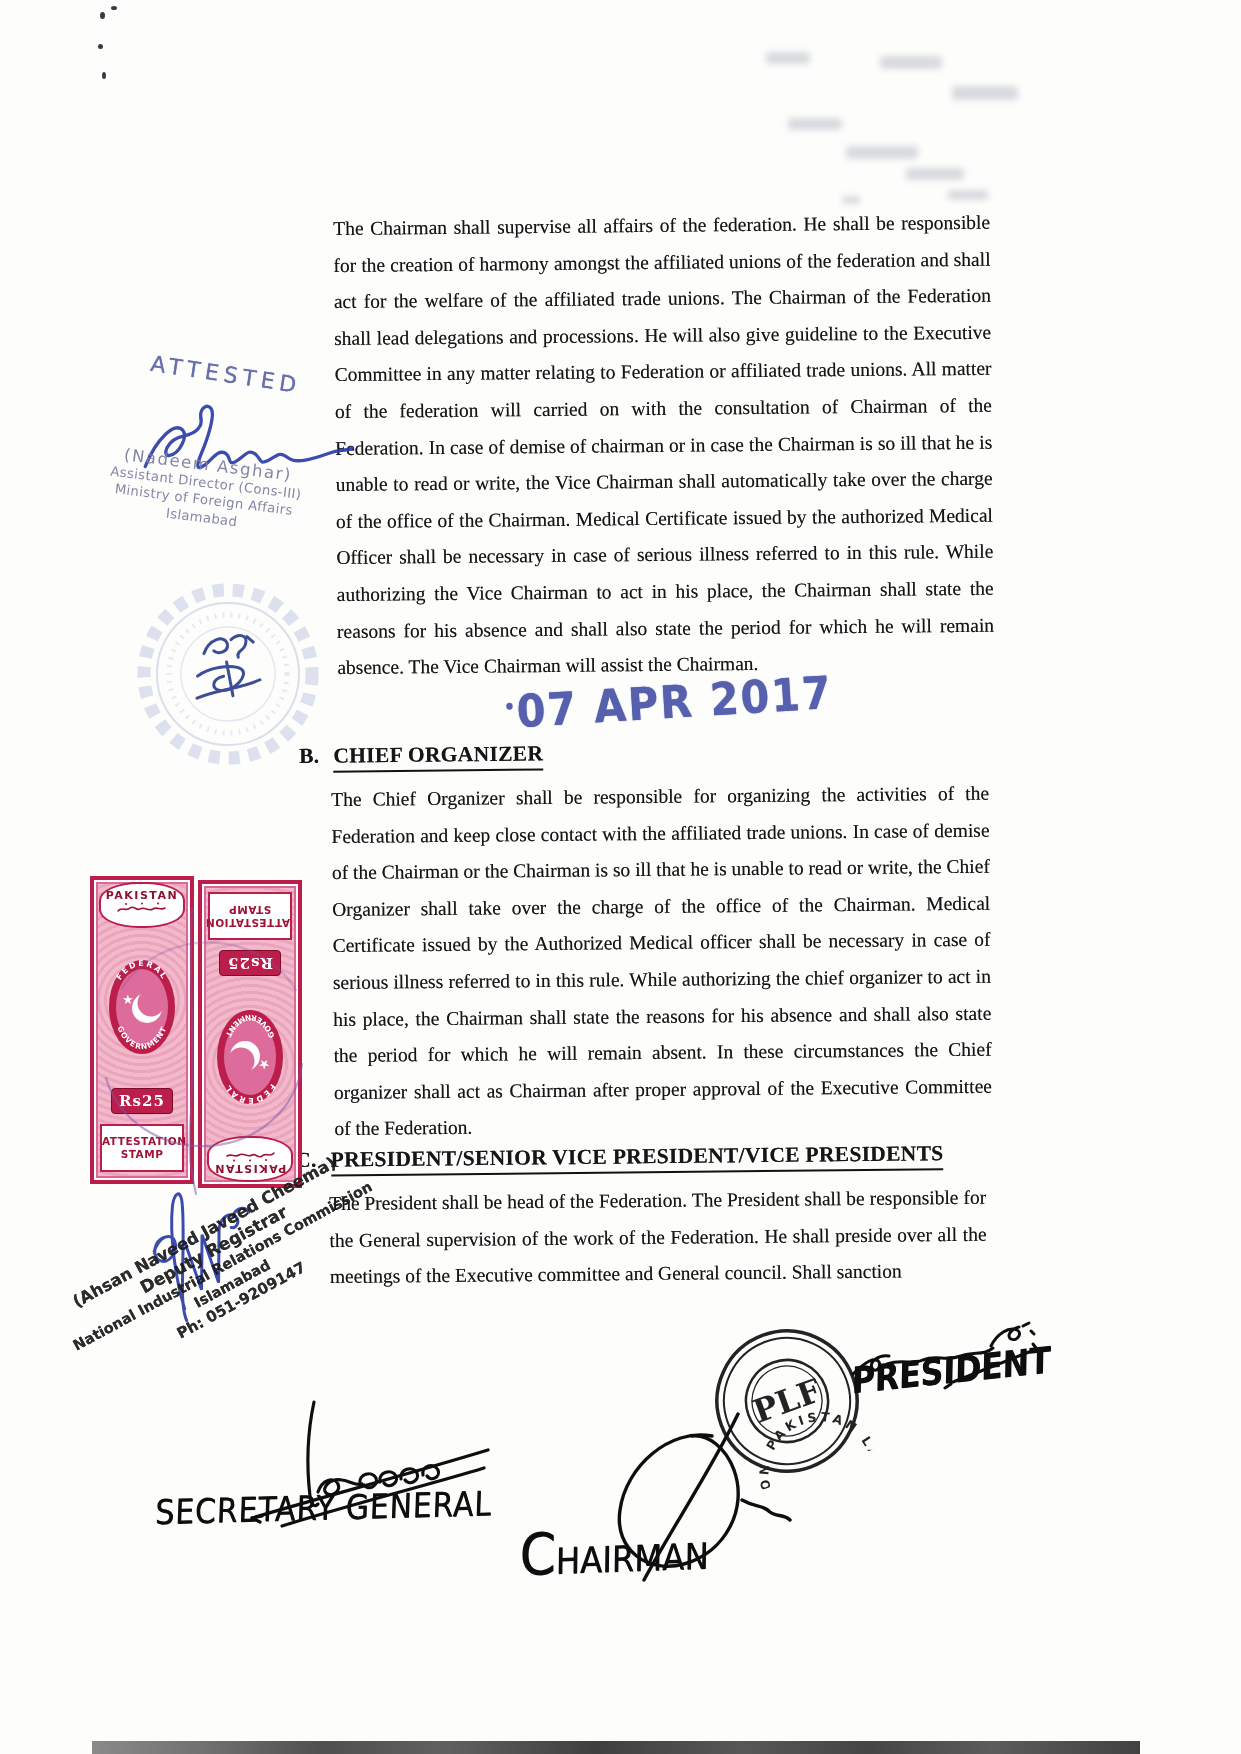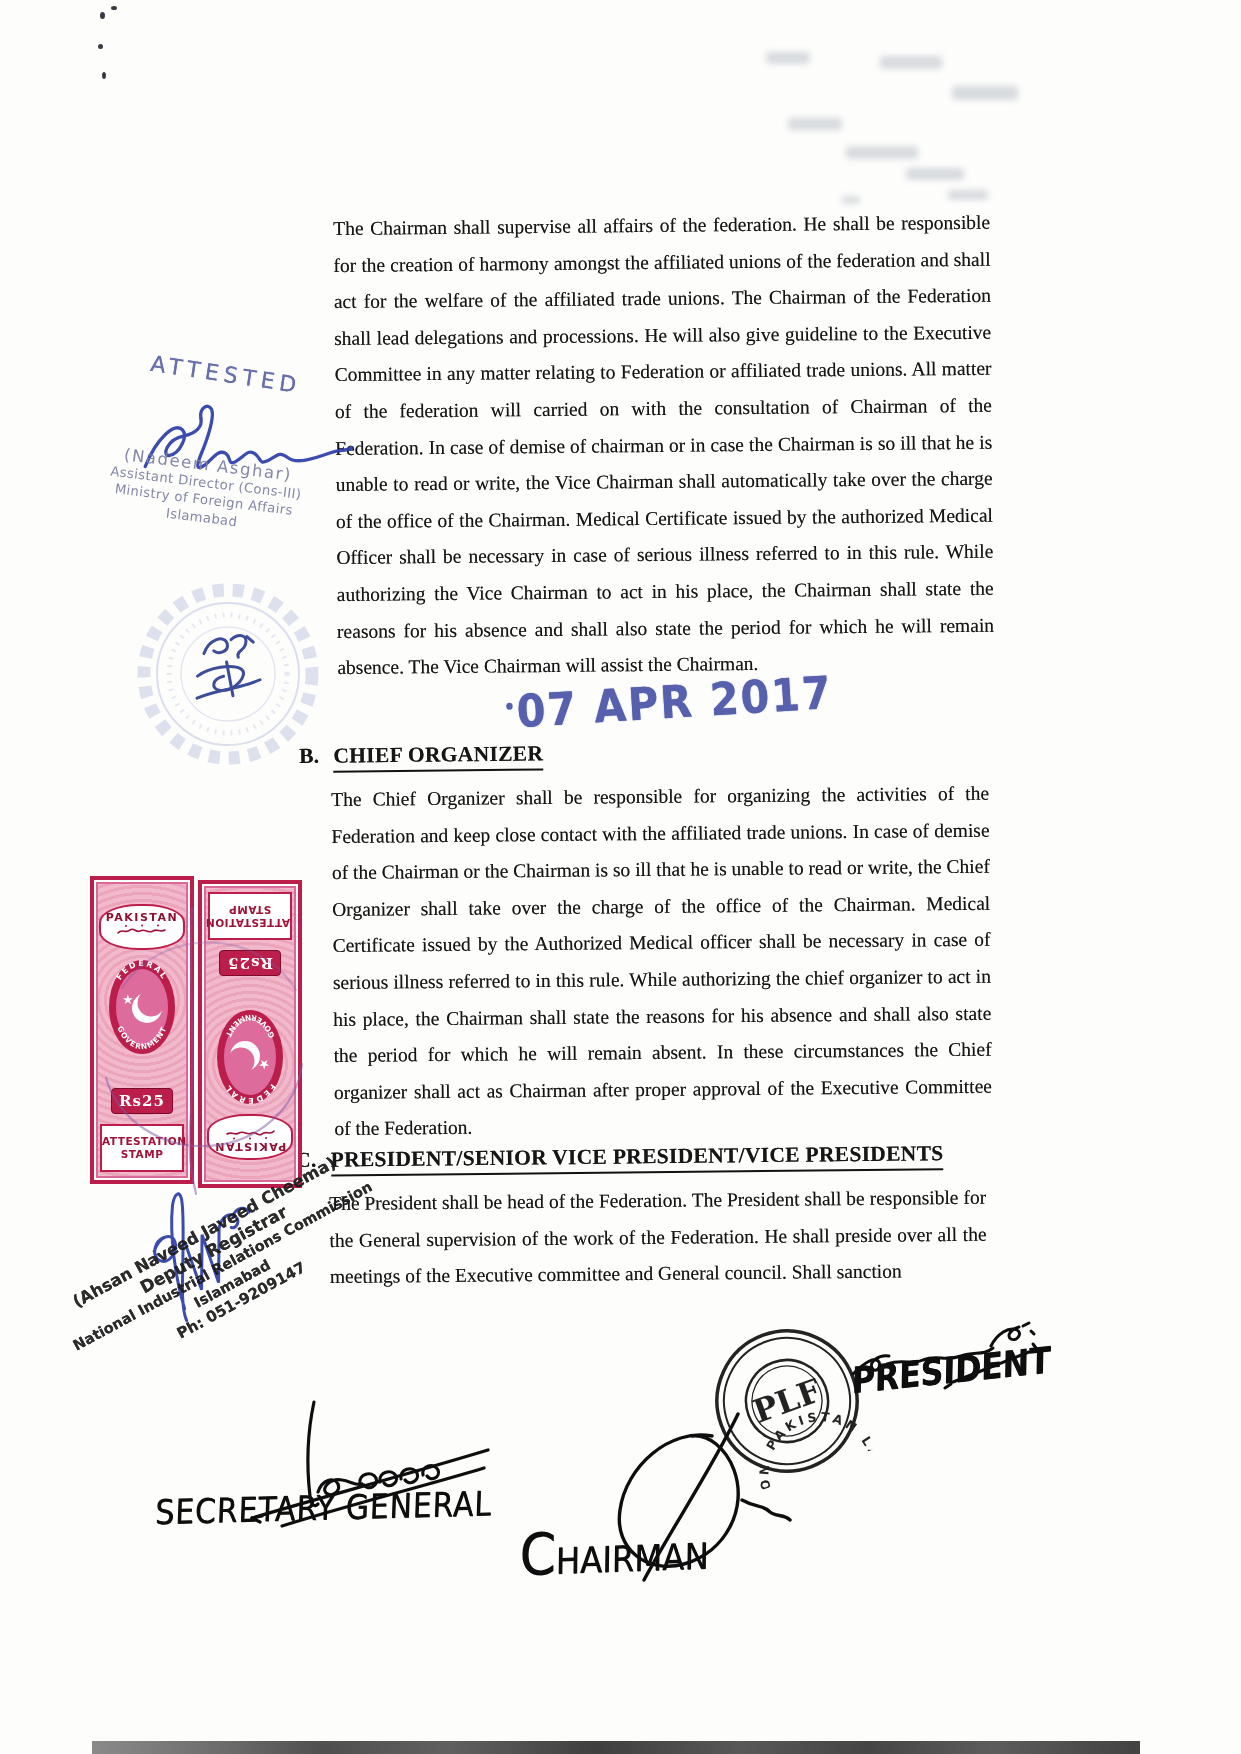--- a/index.html
+++ b/index.html
@@ -88,21 +88,21 @@
     position:absolute; width:104px; height:308px;
     background:
       repeating-radial-gradient(circle at 50% 40%, rgba(187,30,74,.13) 0 3px, rgba(187,30,74,0) 3px 7px),
       #f2b9cc;
     border:4px solid #bb1e4a;
     box-shadow: inset 0 0 0 2px #fff, inset 0 0 0 4px #d96a97;
   }
   #rev-left  { left:2px;  top:8px; }
   #rev-right { left:110px; top:12px; transform:rotate(180deg); }
   .rev-banner {
-    position:absolute; left:5px; right:5px; top:24px; height:46px;
+    position:absolute; left:5px; right:5px; top:2px; height:46px;
     background:#fff; border:2px solid #bb1e4a; border-radius:46% / 40%;
     text-align:center; padding-top:5px;
   }
   .rev-country { font-family:"DejaVu Sans", sans-serif; font-weight:bold; font-size:11px; letter-spacing:1.5px; color:#8f1030; }
   .rev-medallion { position:absolute; left:6px; top:62px; }
   .rev-value {
     position:absolute; left:17px; bottom:66px; width:62px; height:26px;
     background:#bb1e4a; border-radius:4px; border:1.5px solid #7e0b2c;
     color:#fff; font-family:"DejaVu Serif", serif; font-weight:bold;
     font-size:15px; text-align:center; line-height:24px; letter-spacing:1px;

